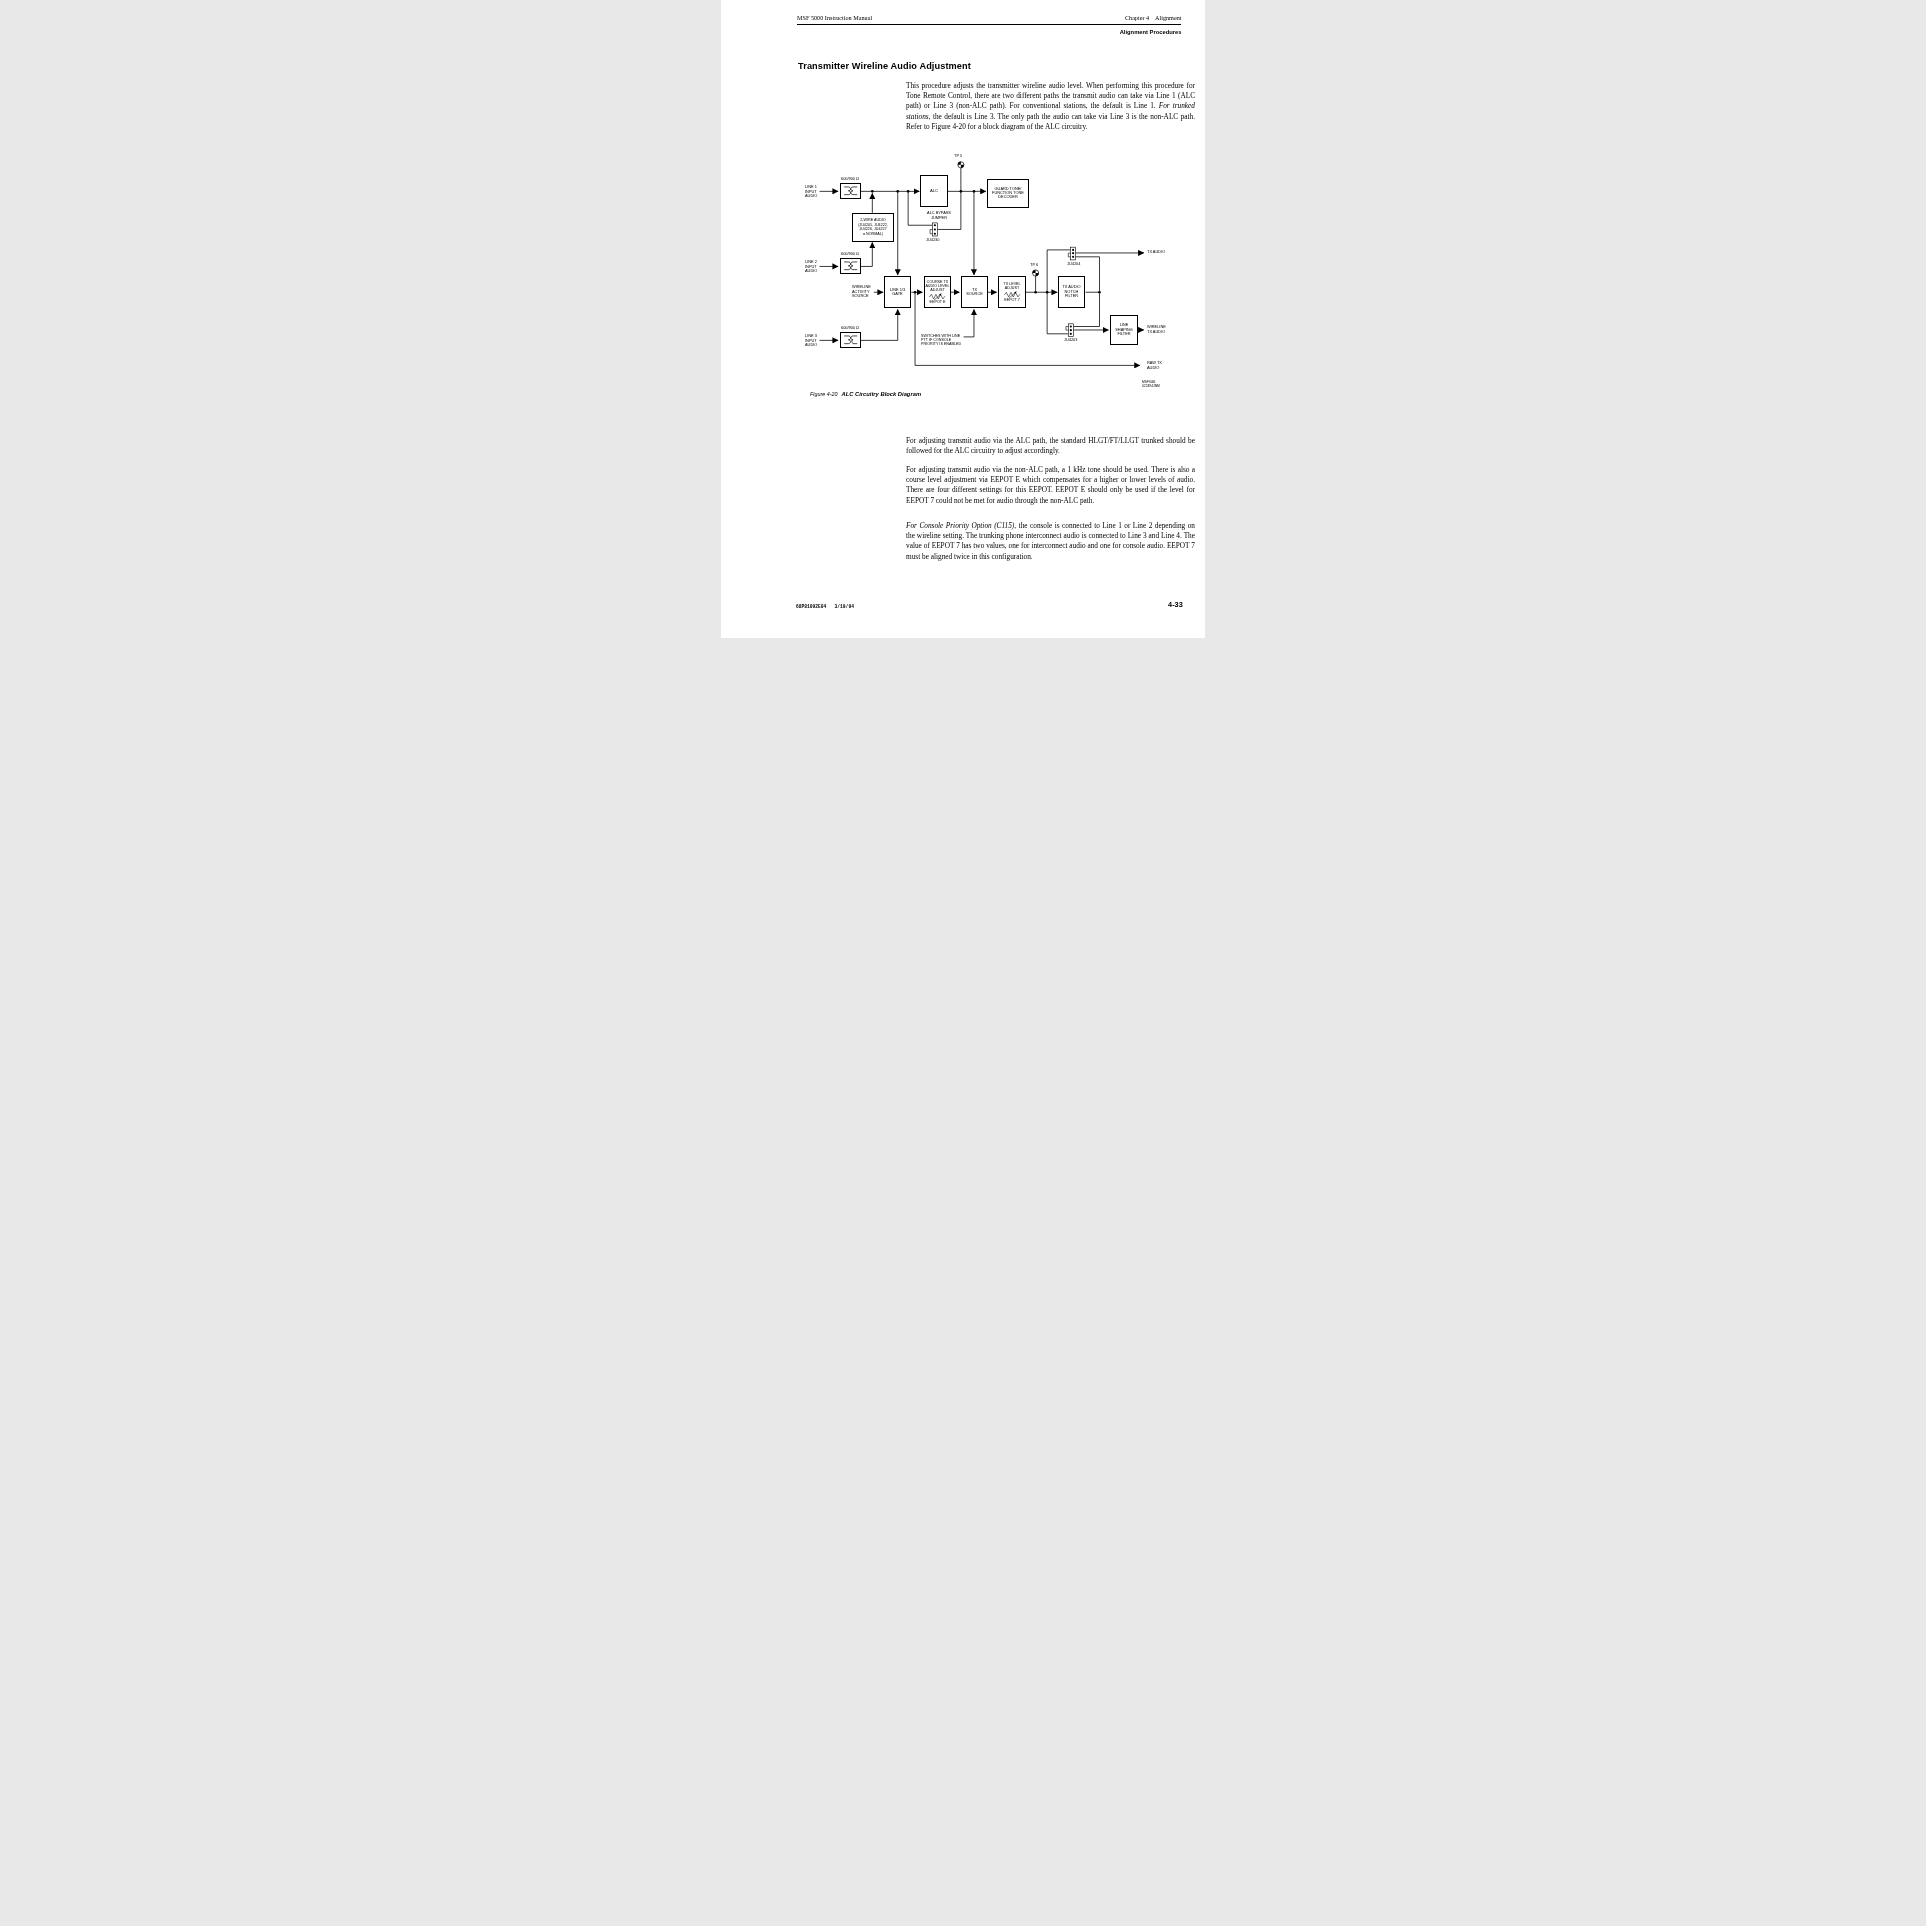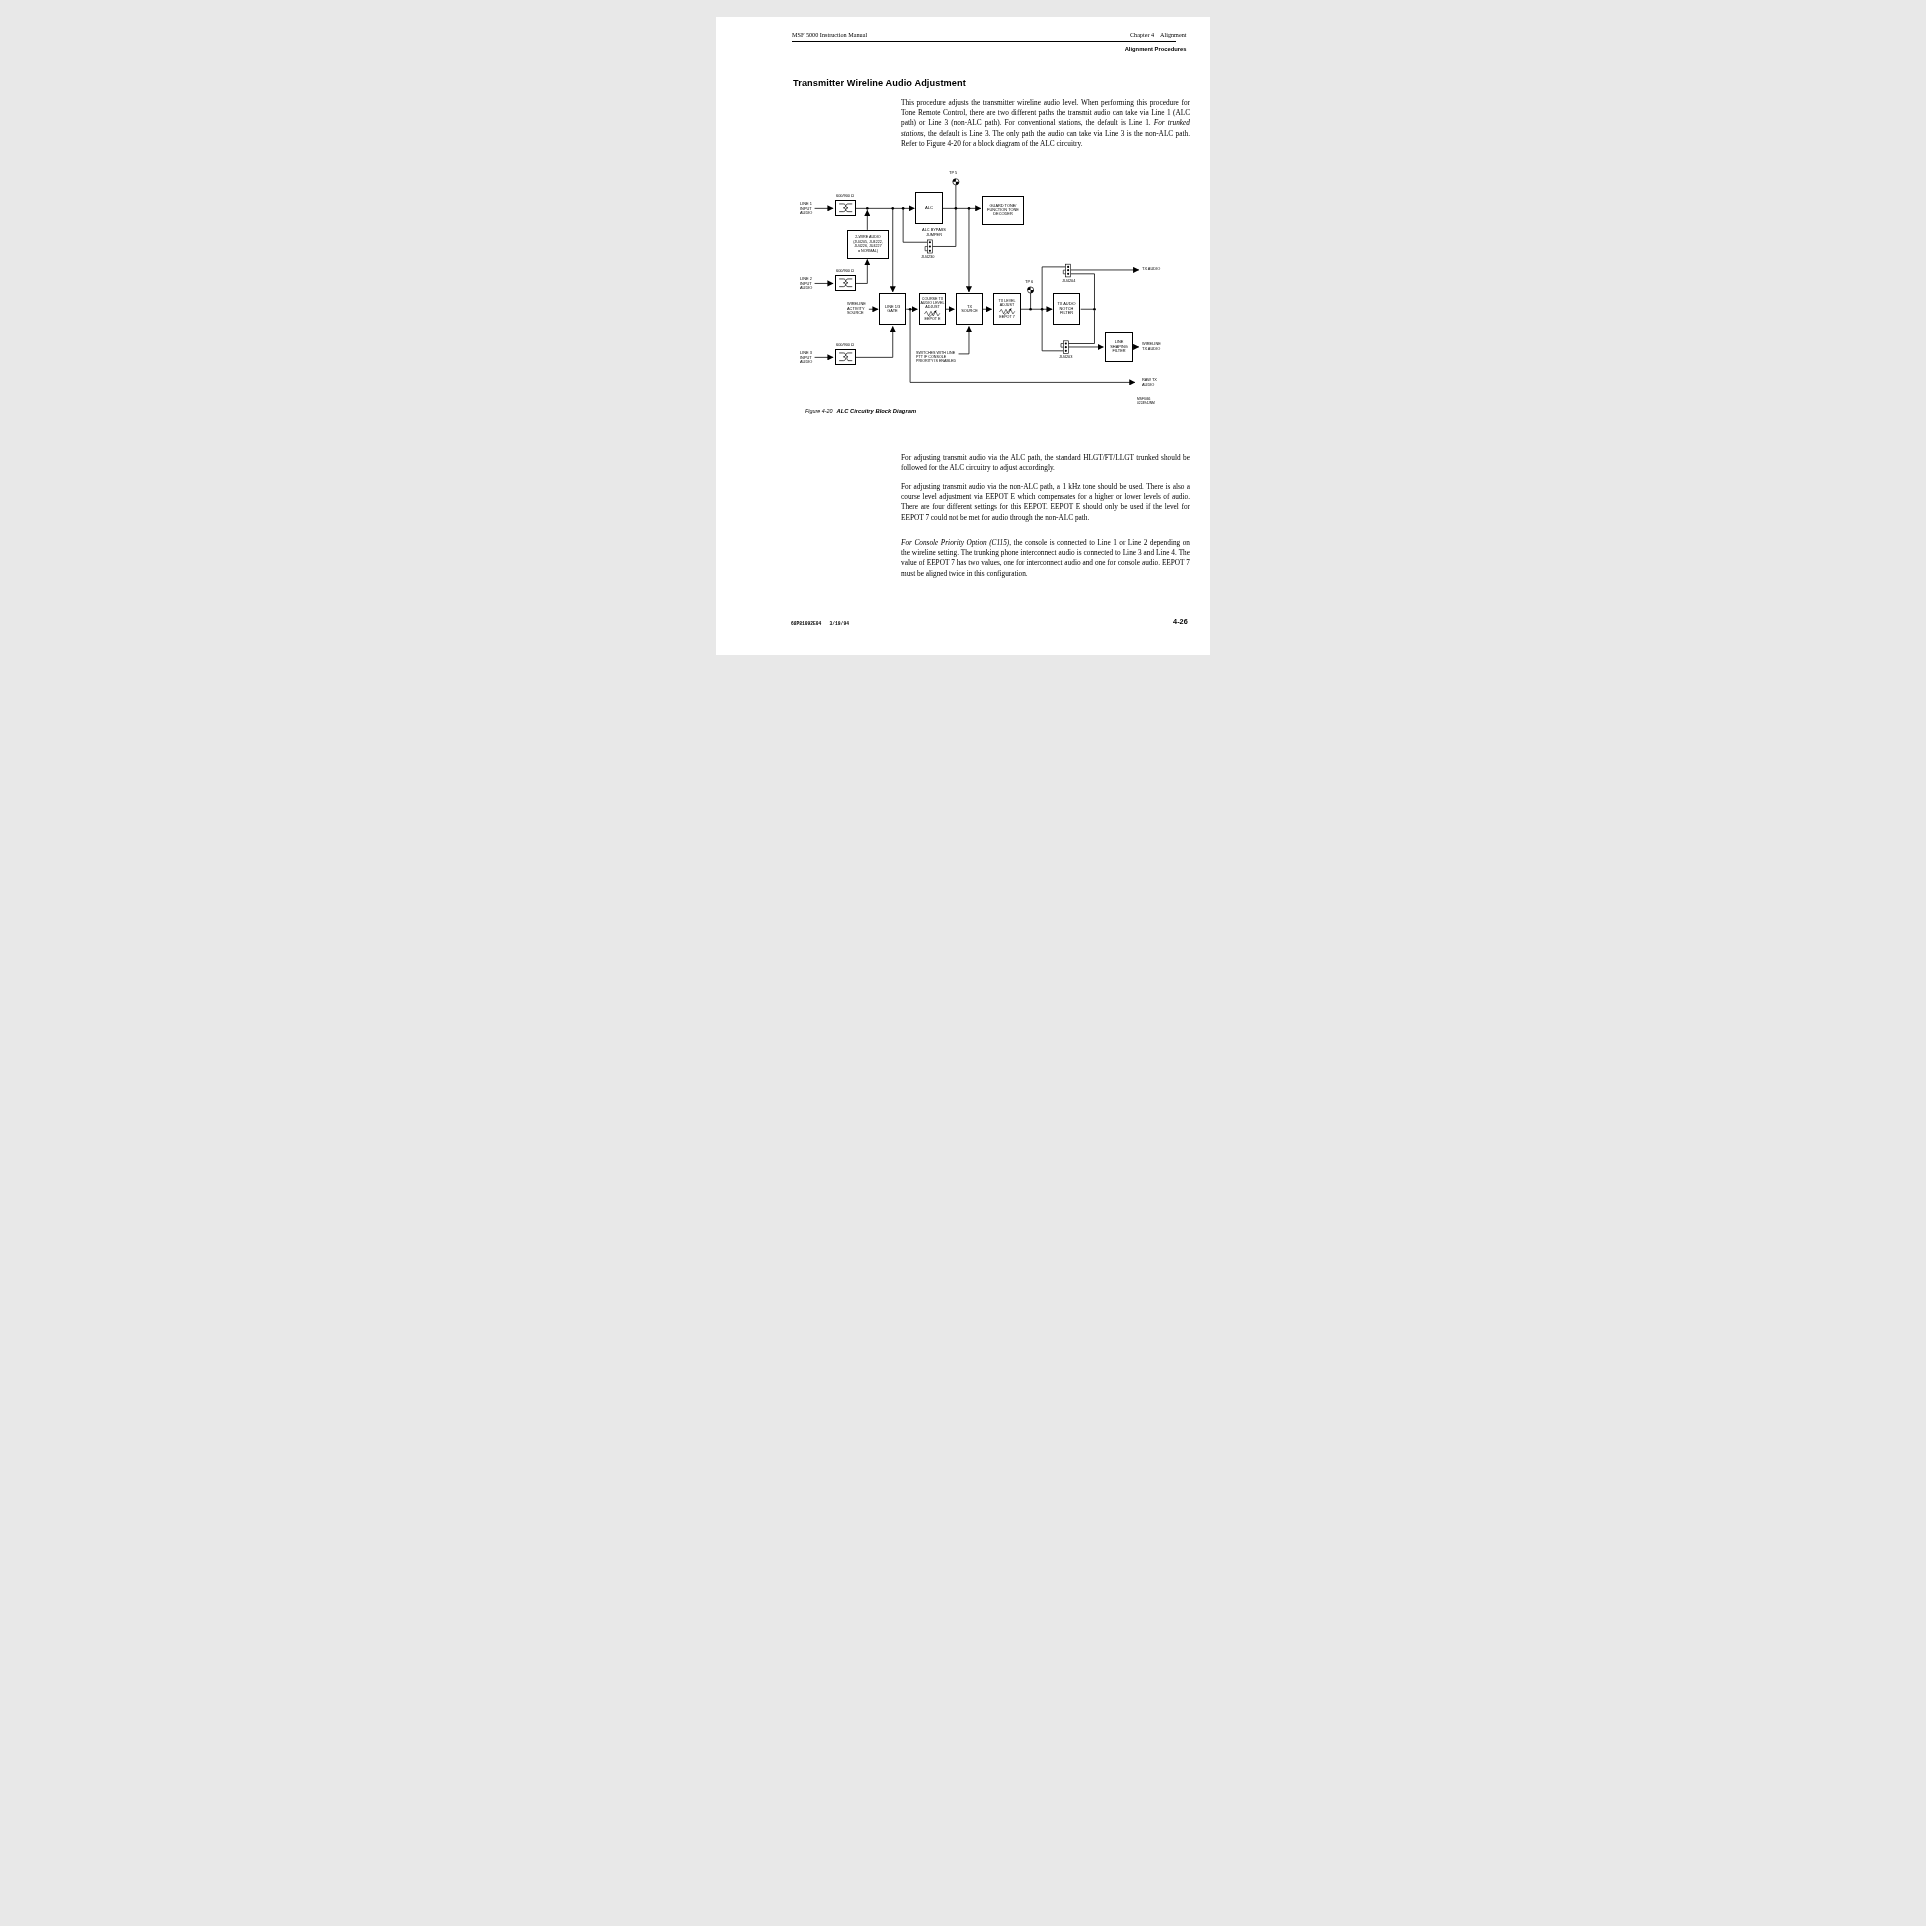--- a/index.html
+++ b/index.html
@@ -1,17 +1,17 @@
 <!DOCTYPE html>
 <html style="font-size:6.2px"><head>
 <meta charset="utf-8">
 <style>
   html,body{margin:0;padding:0;background:#e8e8e8;}
-  .page{position:relative;width:484px;height:638px;background:#ffffff;margin:17px auto;
-        color:#000;overflow:hidden;font-family:"Liberation Serif",serif;padding-left:10px;}
+  .page{position:relative;width:484px;height:638px;background:#ffffff;margin:0 auto;
+        color:#000;overflow:hidden;font-family:"Liberation Serif",serif;}
   .abs{position:absolute;}
   .hdr{font:6.2px/7.3px "Liberation Serif",serif;color:#000;}
   .hdr-right{text-align:right;white-space:pre;}
   .rule{background:#000;height:0.8px;}
   .hdr-sub{font:bold 5.8px/7px "Liberation Sans",sans-serif;text-align:right;}
   .h1{font:bold 9.2px/10.8px "Liberation Sans",sans-serif;letter-spacing:0.1px;}
   .para{position:absolute;left:185px;width:289px;font:7.3px/10.2px "Liberation Serif",serif;
         text-align:justify;color:#000;}
   .it{font-style:italic;}
   .caption{font:italic 5.4px/6.5px "Liberation Sans",sans-serif;display:flex;gap:3.9px;align-items:baseline;}
@@ -274,15 +274,15 @@
     <b>ALC Circuitry Block Diagram</b>
   </div>
 
   <div class="para" style="top:436px;"><span>For adjusting transmit audio via the ALC path, the standard HLGT/FT/LLGT trunked should be followed for the ALC circuitry to adjust accordingly.</span></div>
 
   <div class="para" style="top:465px;"><span>For adjusting transmit audio via the non-ALC path, a 1 kHz tone should be used. There is also a course level adjustment via EEPOT E which compensates for a higher or lower levels of audio. There are four different settings for this EEPOT. EEPOT E should only be used if the level for EEPOT 7 could not be met for audio through the non-ALC path.</span></div>
 
   <div class="para" style="top:521px;"><span class="it">For Console Priority Option (C115)</span><span>, the console is connected to Line 1 or Line 2 depending on the wireline setting. The trunking phone interconnect audio is connected to Line 3 and Line 4. The value of EEPOT 7 has two values, one for interconnect audio and one for console audio. EEPOT 7 must be aligned twice in this configuration.</span></div>
 
   <div class="abs footer-l" style="left:75px;top:604px;">68P81092E04   3/19/94</div>
-  <div class="abs footer-r" style="right:22.3px;top:601px;">4-26</div>
+  <div class="abs footer-r" style="right:22.3px;top:601px;">4-33</div>
 </div>
 
 
 </body></html>

